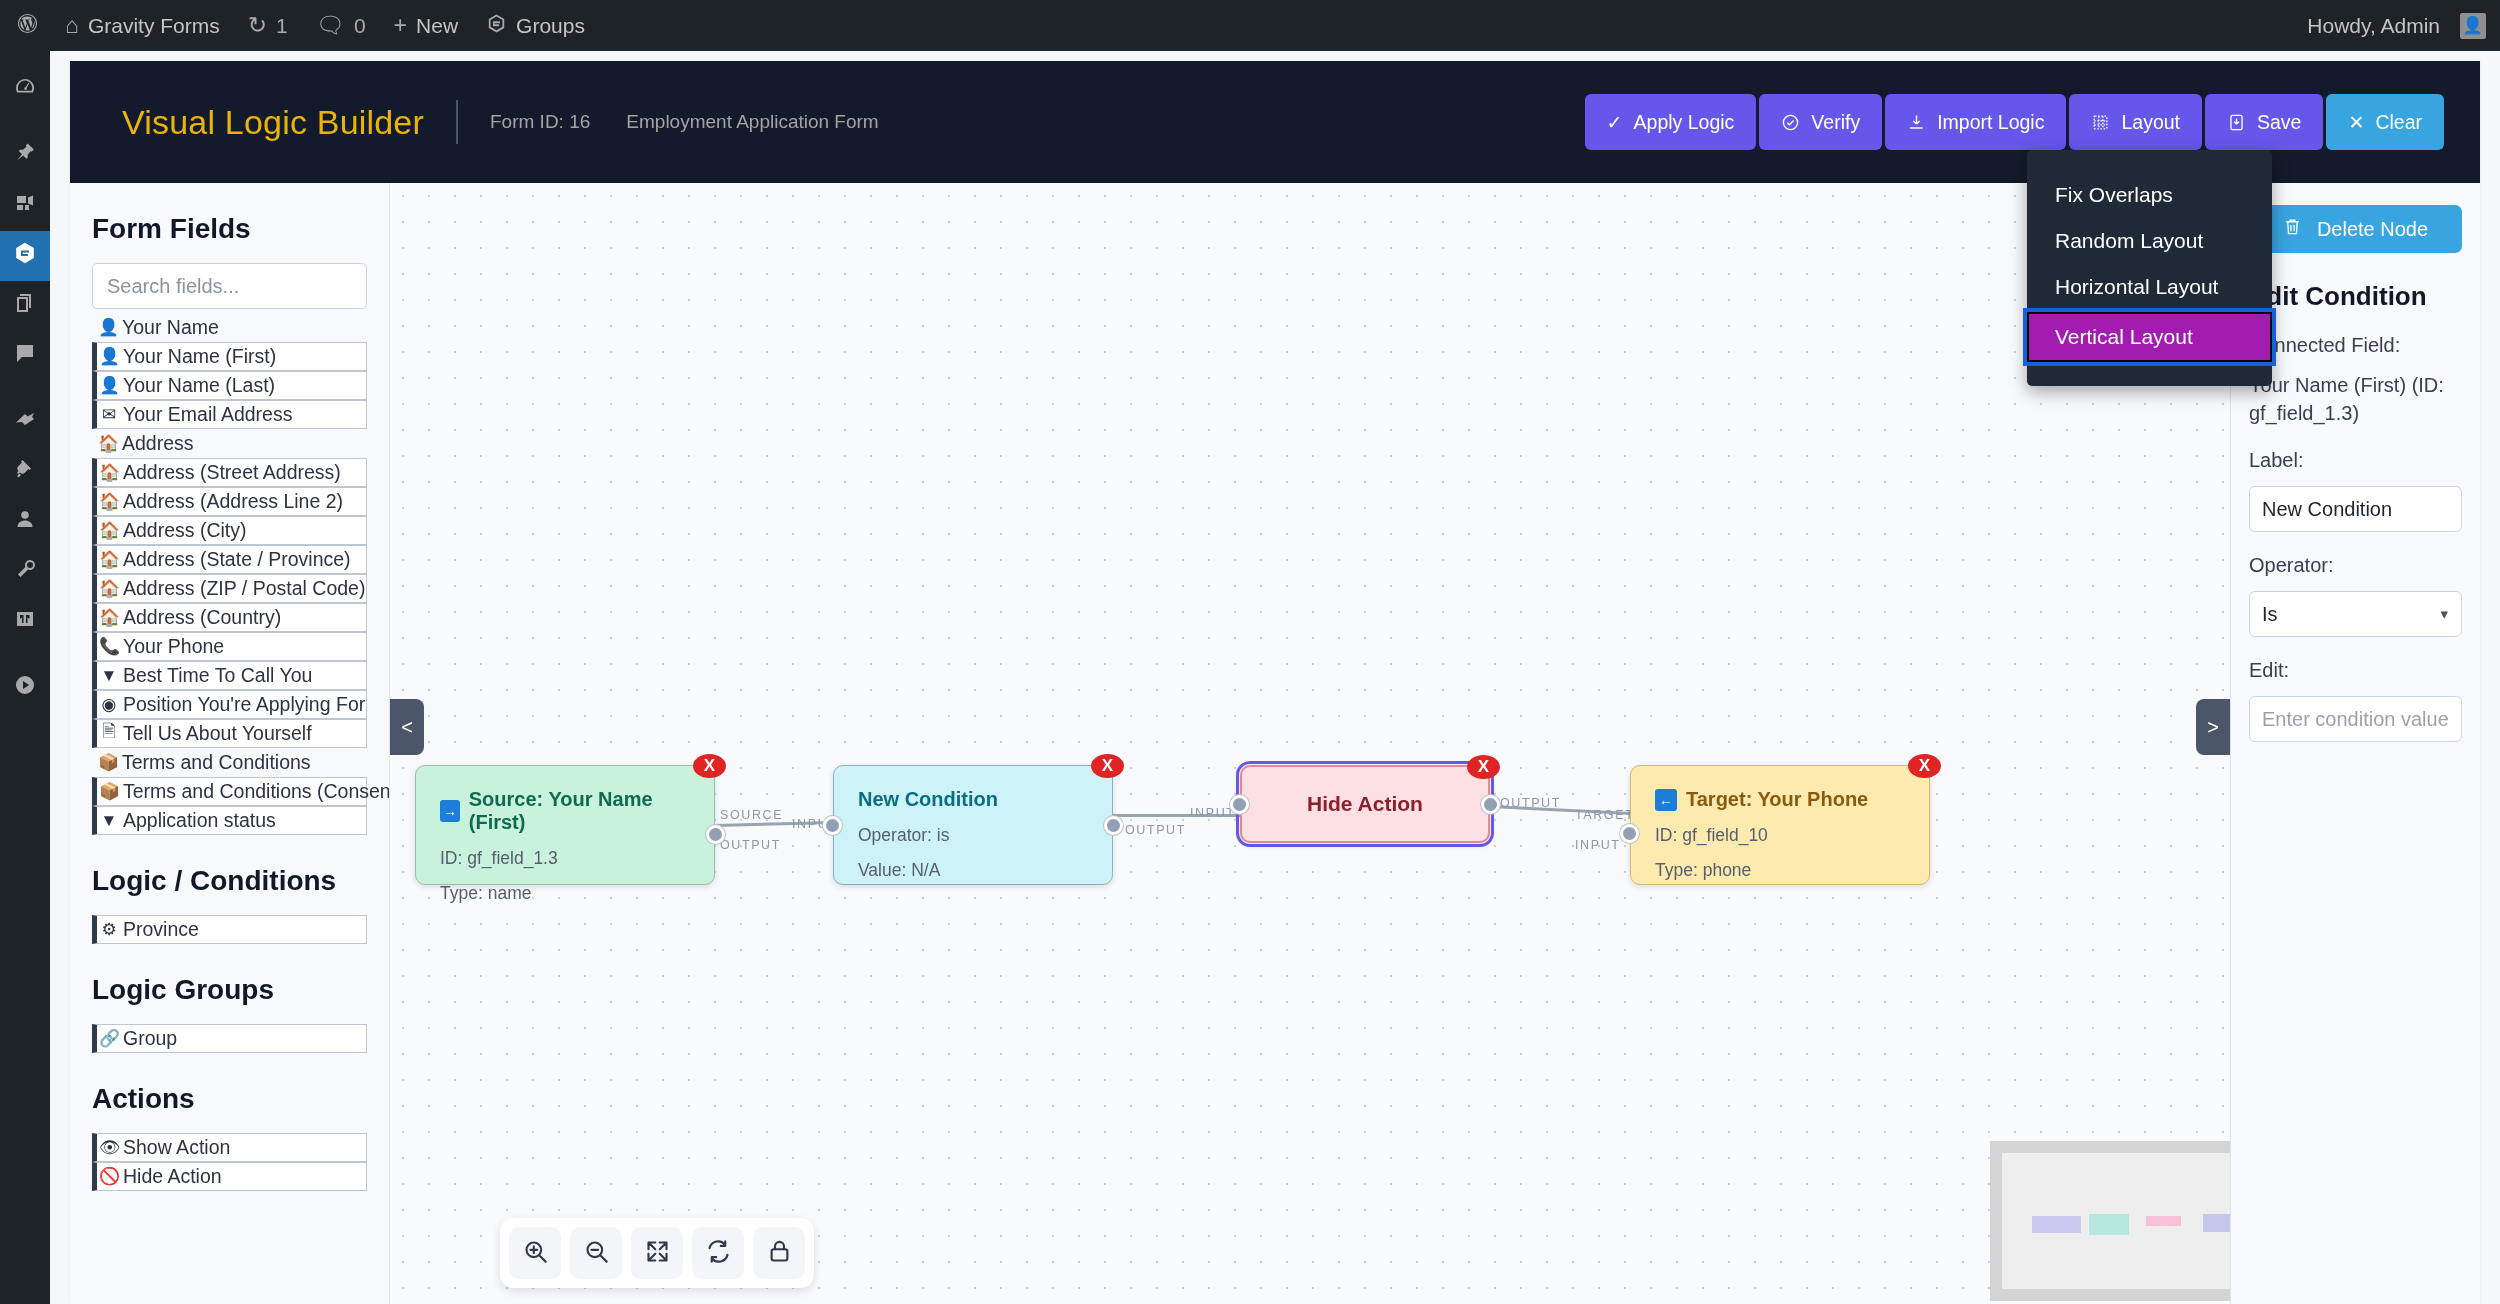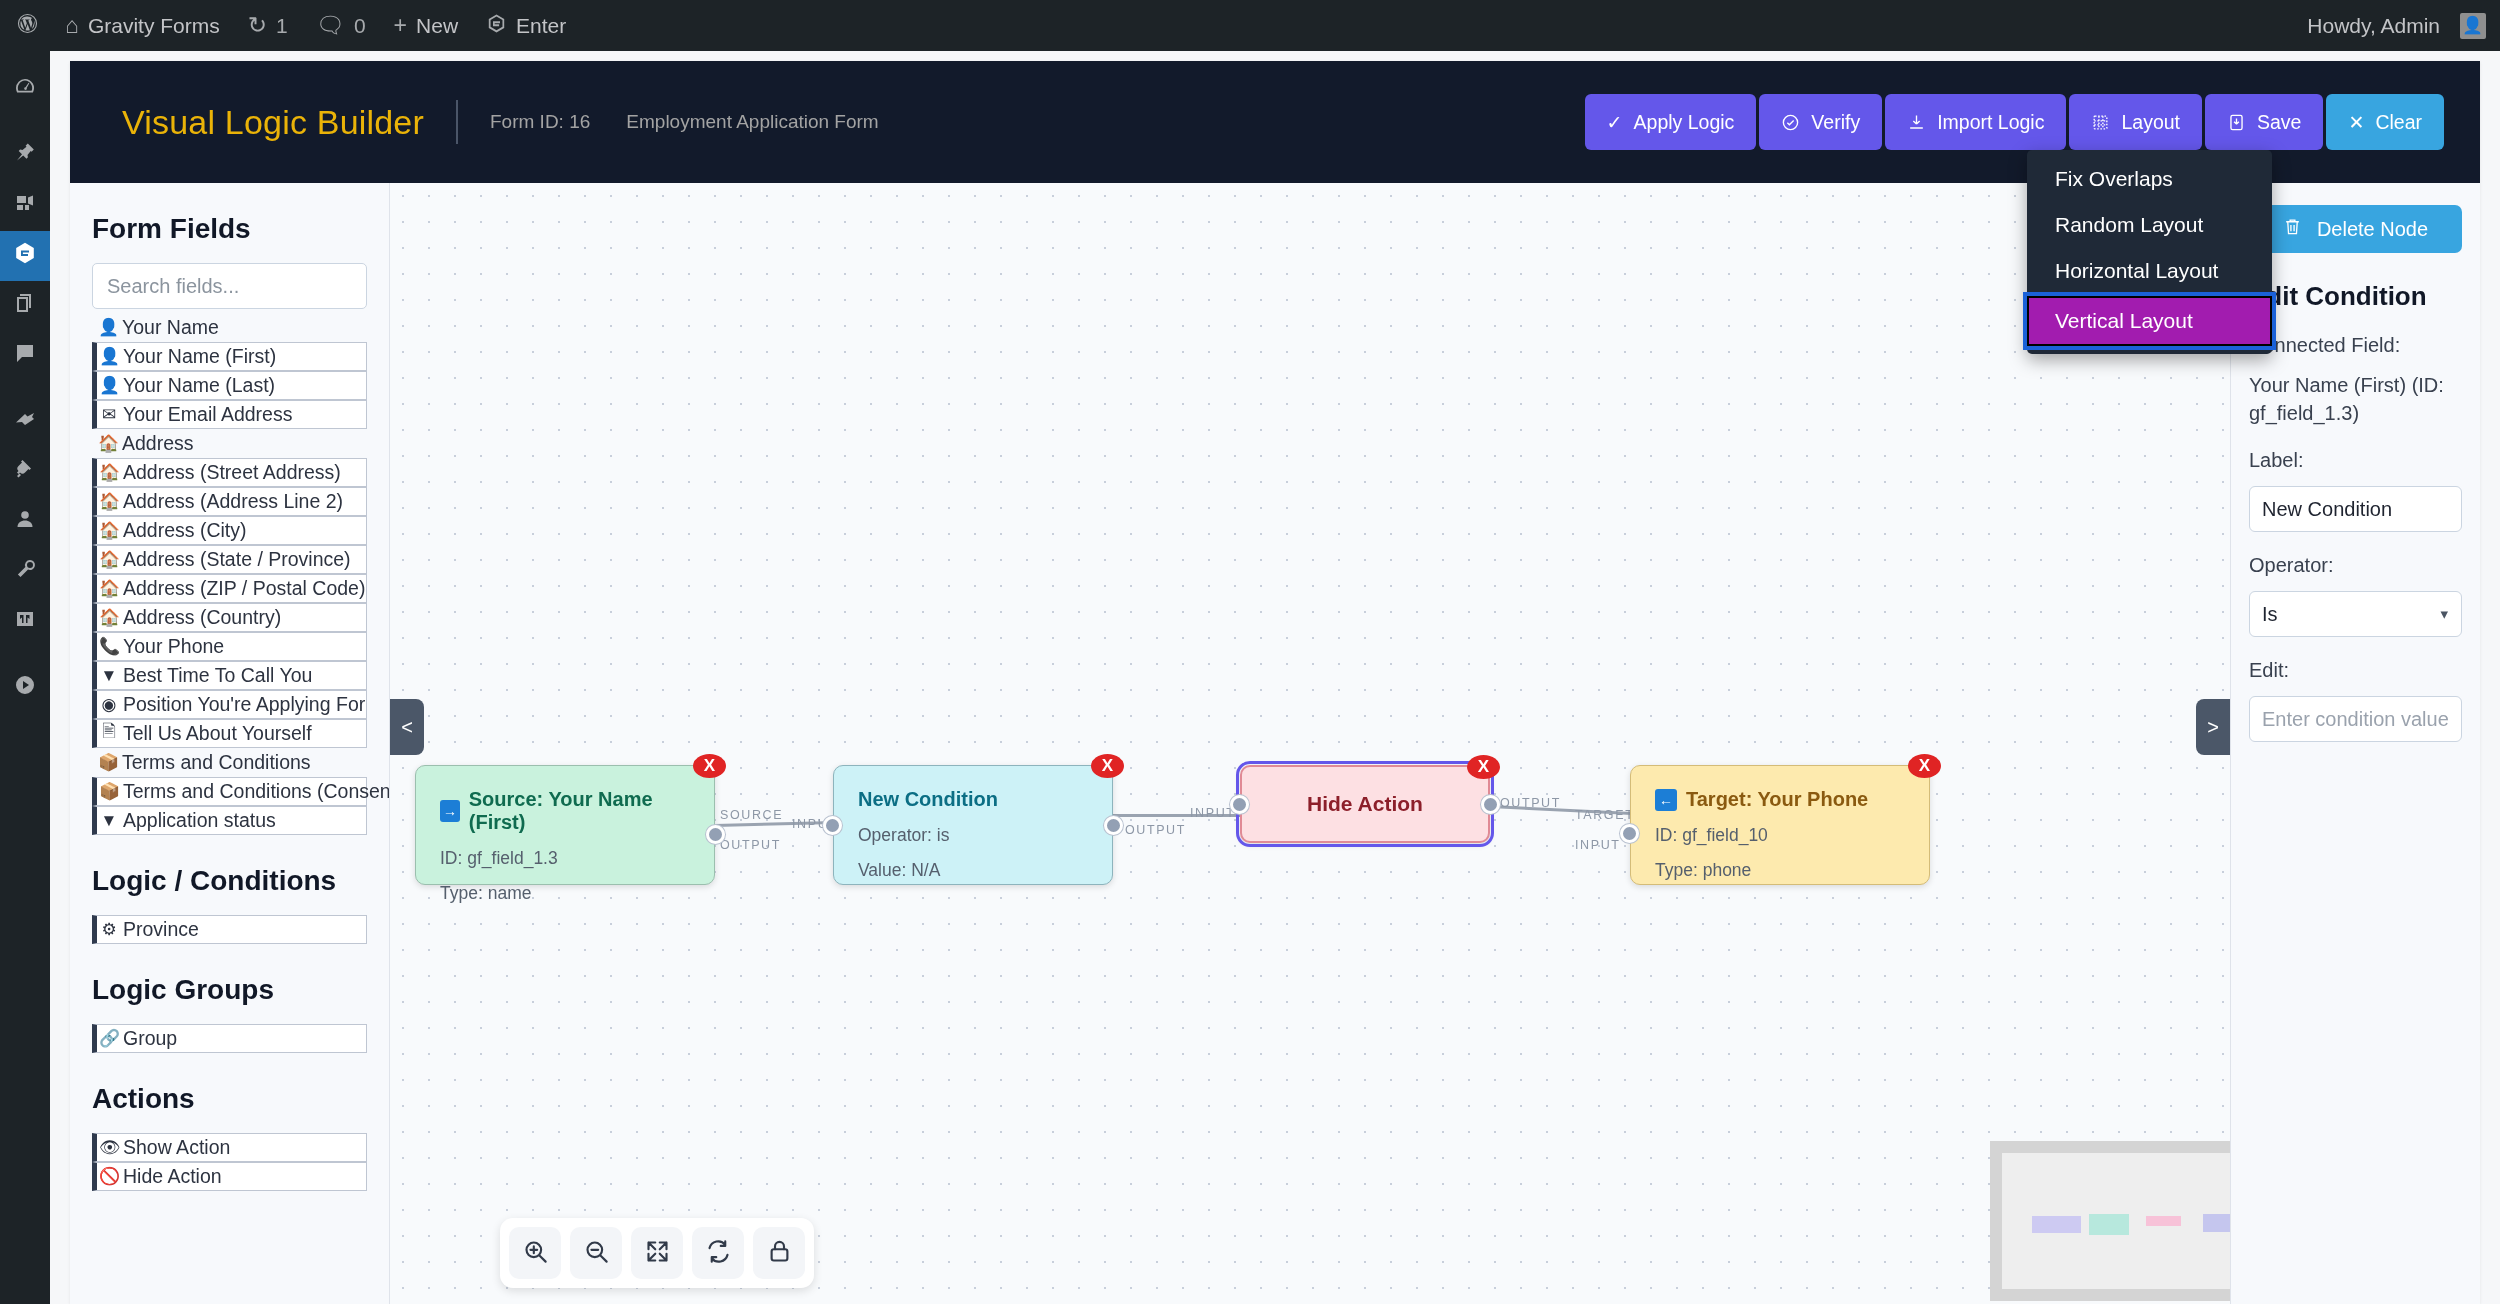--- a/index.html
+++ b/index.html
@@ -92,21 +92,21 @@
   }
   .tb-btn.accent { background: #38a5e0; }
   .tb-btn .ticon { font-size: 19px; display: inline-flex; }
   .tb-btn .ticon svg { width: 19px; height: 19px; fill: none; stroke: #fff; stroke-width: 1.7; }
 
   
   #layout-menu {
     position: absolute; top: 150px; left: 2027px;
     width: 245px;
     background: #1f2937; border-radius: 5px;
-    padding: 6px 0; z-index: 60;
+    padding: 22px 0; z-index: 60;
     box-shadow: 0 6px 18px rgba(0,0,0,.35);
   }
   .lm-item {
     color: #fff; font-size: 21px;
     padding: 11px 0 11px 28px; cursor: pointer; white-space: nowrap;
   }
   .lm-item.selected {
     background: #a21caf;
     outline: 4px solid #1a61d8;
     border: 2px solid #000;
@@ -306,21 +306,21 @@
   <div class="ab-item">
     <span class="glyph">+</span>
     <span>New</span>
   </div>
   <div class="ab-item">
     <span class="glyph">
       <svg width="21" height="21" viewBox="0 0 24 24" fill="#a7aaad">
           <path d="M12 1.8 3.2 6.9v10.2L12 22.2l8.8-5.1V6.9L12 1.8zm0 2.3 6.8 3.9v7.8L12 19.7l-6.8-3.9V8L12 4.1zM8 9.4h8v2.2H9.9v1.3H15v2.1H8V9.4z"></path>
         </svg>
     </span>
-    <span>Enter</span>
+    <span>Groups</span>
   </div>
   <div class="ab-spacer"></div>
   <div class="ab-item">
     <span>Howdy, Admin</span>
     <span class="ab-avatar">👤</span>
   </div>
 </div>
 
 <div id="wp-menu">
   <div class="wp-menu-item">

